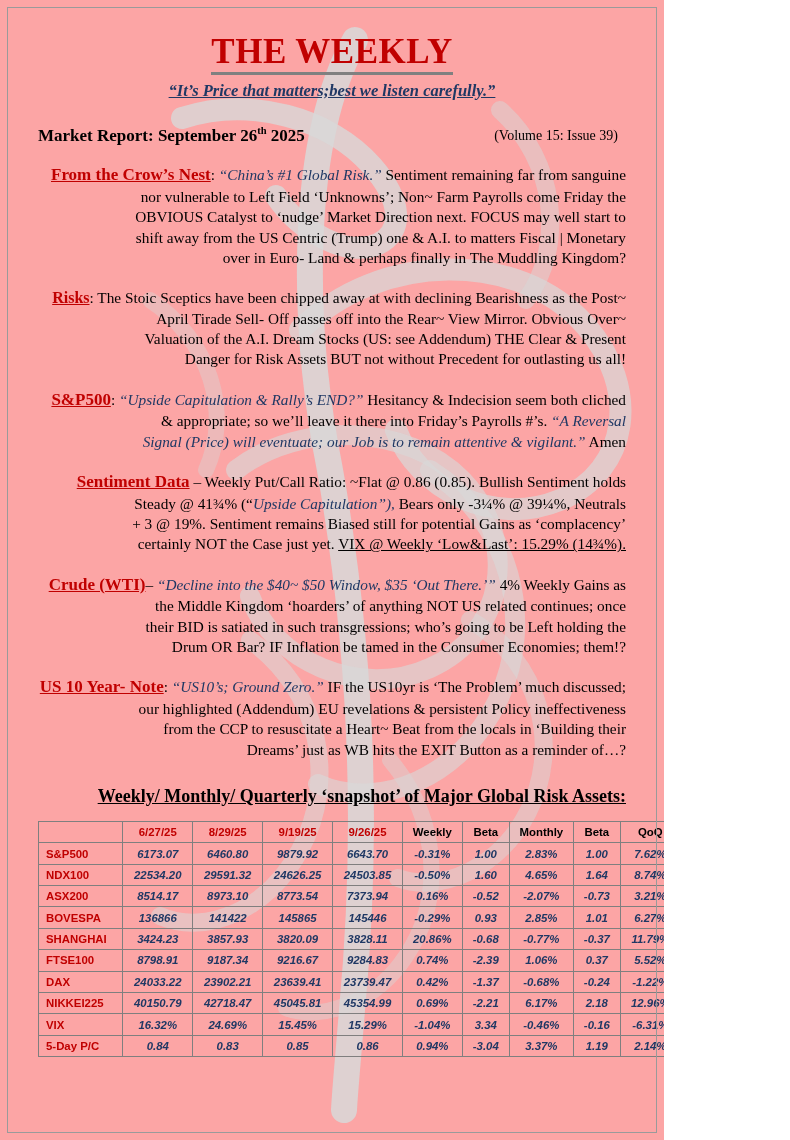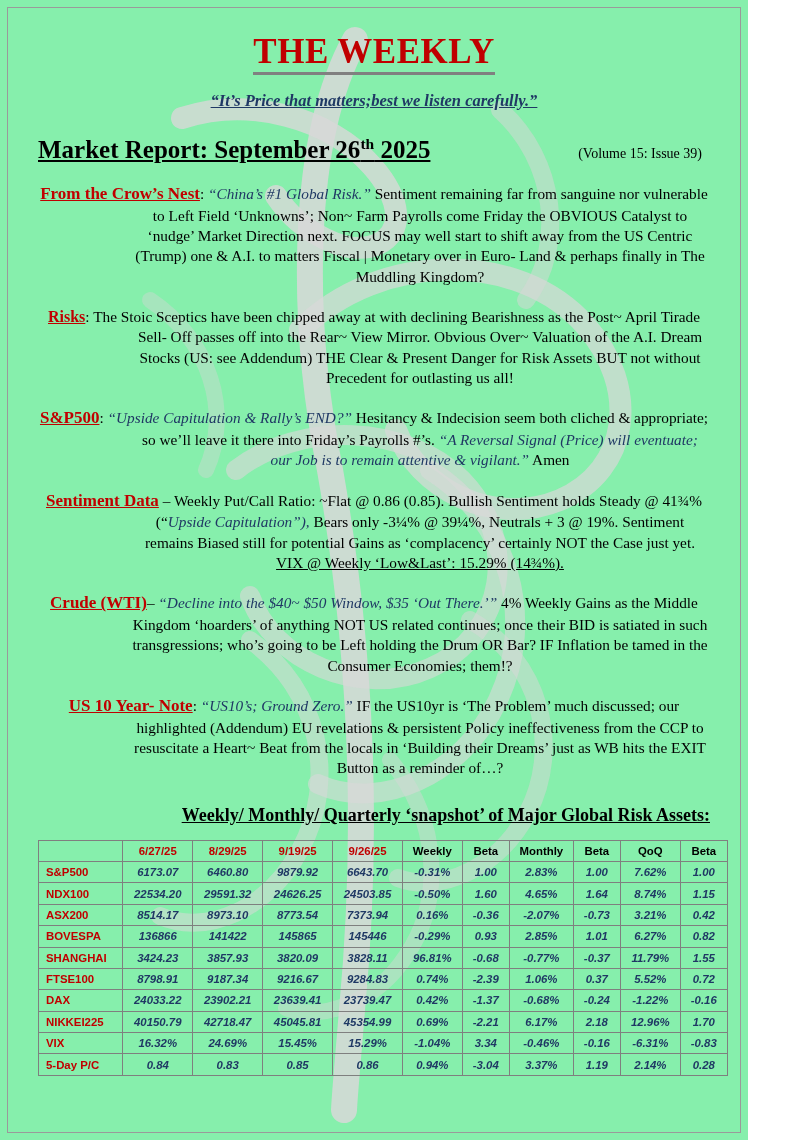--- a/index.html
+++ b/index.html
@@ -6,23 +6,23 @@
     margin: 0;
     padding: 0;
     background: #ffffff;
   }
   body {
     font-family: "Liberation Serif", "DejaVu Serif", serif;
     color: #000000;
   }
   #page {
     position: relative;
-    width: 748px;
+    width: 664px;
     height: 1140px;
-    background: #86efac;
+    background: #fca5a5;
     box-sizing: border-box;
     overflow: hidden;
   }
   #page-border {
     position: absolute;
     left: 7px;
     top: 7px;
     right: 7px;
     bottom: 7px;
     border: 1px solid #9a9a9a;
@@ -58,56 +58,55 @@
     font-weight: bold;
     font-size: 35px;
     letter-spacing: 0.5px;
     color: #C00000;
     border-bottom: 3px solid #808080;
     padding-bottom: 1px;
     line-height: 1.05;
   }
   .tagline {
     text-align: center;
-    margin-top: 16px;
+    margin-top: 6px;
   }
   .tagline span {
     font-style: italic;
     font-weight: bold;
     font-size: 16.5px;
     color: #1F3864;
     text-decoration: underline;
   }
 
   .reportline {
     margin-top: 24px;
     display: flex;
     align-items: baseline;
     justify-content: space-between;
   }
   .report-title {
     font-weight: bold;
-    font-size: 25px;
-    text-decoration: underline;
+    font-size: 17px;
     color: #000000;
     white-space: nowrap;
   }
   .report-title sup { font-size: 0.62em; }
   .volume {
     font-size: 14px;
     color: #000000;
     white-space: nowrap;
     padding-right: 8px;
   }
 
   .section {
     margin-top: 19px;
     font-size: 15.3px;
     line-height: 1.33;
-    text-align: center;
+    text-align: right;
   }
   .section p {
     margin: 0;
     padding-left: 92px;
     text-indent: -92px;
   }
 
   .lead {
     color: #C00000;
     font-weight: bold;
@@ -302,21 +301,21 @@
             <td>8.74%</td>
             <td>1.15</td>
           </tr>
           <tr>
             <th>ASX200</th>
             <td>8514.17</td>
             <td>8973.10</td>
             <td>8773.54</td>
             <td>7373.94</td>
             <td>0.16%</td>
-            <td>-0.36</td>
+            <td>-0.52</td>
             <td>-2.07%</td>
             <td>-0.73</td>
             <td>3.21%</td>
             <td>0.42</td>
           </tr>
           <tr>
             <th>BOVESPA</th>
             <td>136866</td>
             <td>141422</td>
             <td>145865</td>
@@ -327,21 +326,21 @@
             <td>1.01</td>
             <td>6.27%</td>
             <td>0.82</td>
           </tr>
           <tr>
             <th>SHANGHAI</th>
             <td>3424.23</td>
             <td>3857.93</td>
             <td>3820.09</td>
             <td>3828.11</td>
-            <td>96.81%</td>
+            <td>20.86%</td>
             <td>-0.68</td>
             <td>-0.77%</td>
             <td>-0.37</td>
             <td>11.79%</td>
             <td>1.55</td>
           </tr>
           <tr>
             <th>FTSE100</th>
             <td>8798.91</td>
             <td>9187.34</td>

